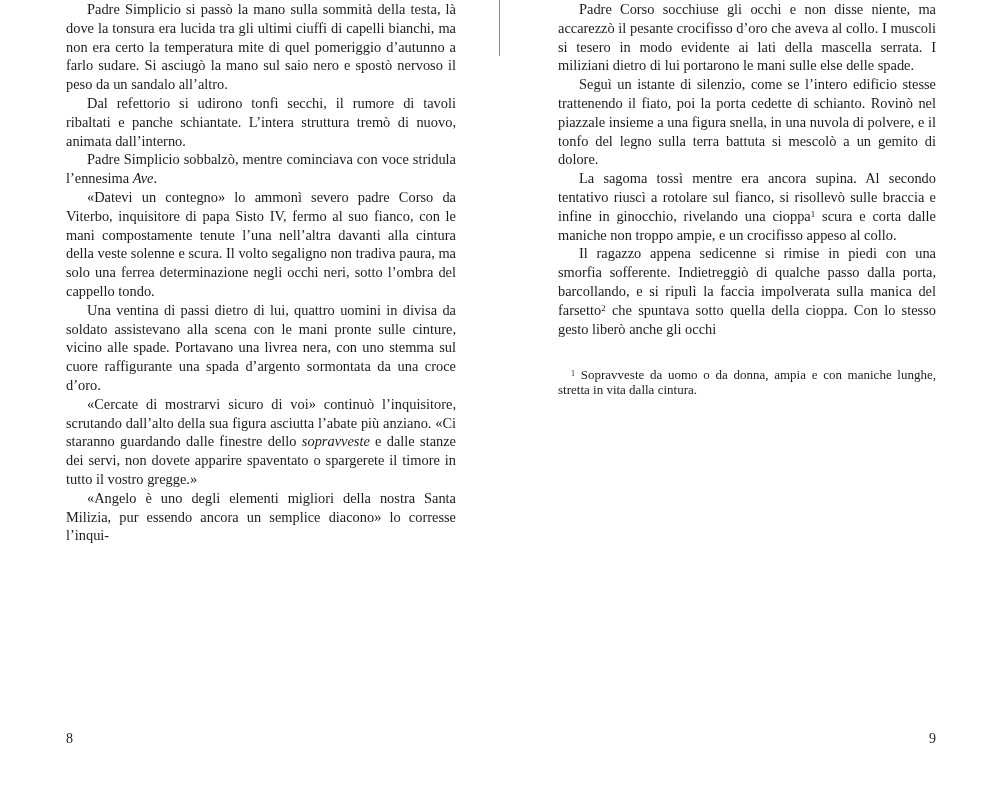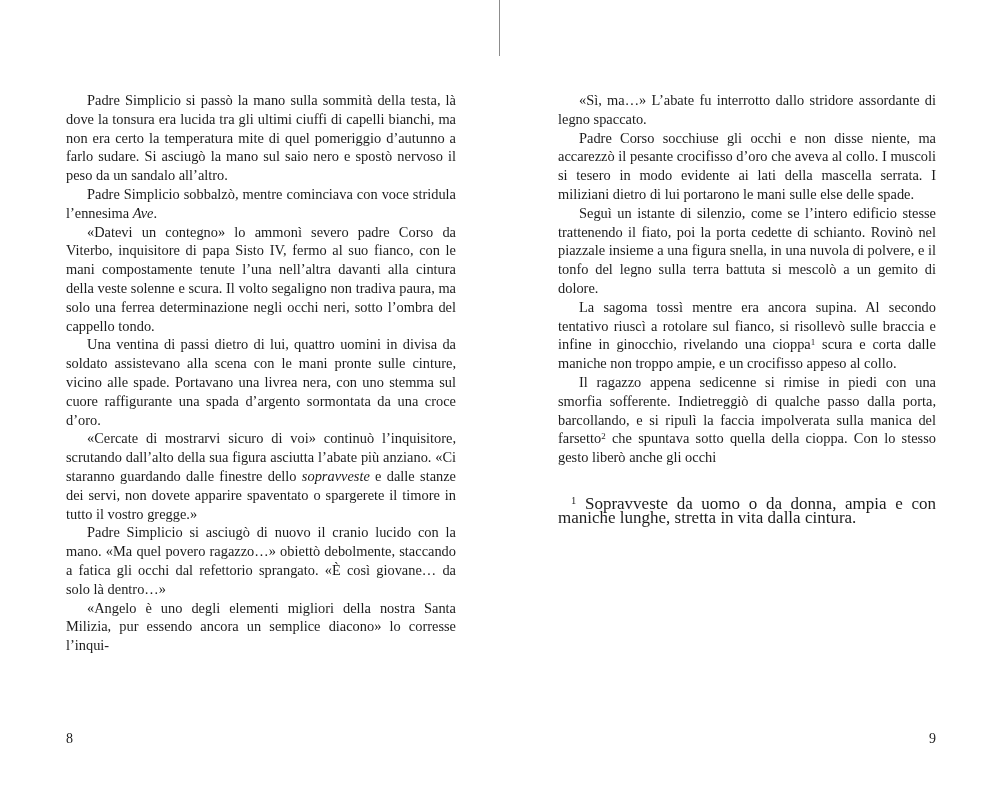--- a/index.html
+++ b/index.html
@@ -19,35 +19,35 @@
     position: absolute;
     left: 499px;
     top: 0;
     width: 1px;
     height: 56px;
     background: #8c8c8c;
   }
   .page { position: absolute; top: 0; bottom: 0; }
   .page--left  { left: 66px;  width: 390px; }
   .page--right { left: 558px; width: 378px; }
-  .page-body { padding-top: 91px; }
+  .page-body { }
   p.para {
     margin: 0;
     font-size: 14.4px;
     line-height: 18.8px;
     text-align: justify;
     text-justify: inter-word;
     text-indent: 21px;
     hyphens: auto;
   }
   p.para.noindent { text-indent: 0; }
   .footnotes { margin-top: 30px; }
   p.footnote {
     margin: 0;
-    font-size: 17px;
+    font-size: 13px;
     line-height: 14.2px;
     text-align: justify;
     text-indent: 13px;
     hyphens: auto;
   }
   sup {
     font-size: 62%;
     line-height: 0;
     vertical-align: baseline;
     position: relative;
@@ -66,33 +66,32 @@
 </head>
 <body>
 
 <main class="spread">
 
   <div class="gutter-line"></div>
 
   <section class="page page--left">
     <div class="page-body">
         <p class="para">Padre Simplicio si passò la mano sulla sommità della testa, là dove la tonsura era lucida tra gli ultimi ciuffi di capelli bianchi, ma non era certo la temperatura mite di quel pomeriggio d’autunno a farlo sudare. Si asciugò la mano sul saio nero e spostò nervoso il peso da un sandalo all’altro.</p>
+        <p class="para">Dal refettorio si udirono tonfi secchi, il rumore di tavoli ribaltati e panche schiantate. L’intera struttura tremò di nuovo, animata dall’interno.</p>
         <p class="para">Padre Simplicio sobbalzò, mentre cominciava con voce stridula l’ennesima <em>Ave</em>.</p>
         <p class="para">«Datevi un contegno» lo ammonì severo padre Corso da Viterbo, inquisitore di papa Sisto IV, fermo al suo fianco, con le mani compostamente tenute l’una nell’altra davanti alla cintura della veste solenne e scura. Il volto segaligno non tradiva paura, ma solo una ferrea determinazione negli occhi neri, sotto l’ombra del cappello tondo.</p>
         <p class="para">Una ventina di passi dietro di lui, quattro uomini in divisa da soldato assistevano alla scena con le mani pronte sulle cinture, vicino alle spade. Portavano una livrea nera, con uno stemma sul cuore raffigurante una spada d’argento sormontata da una croce d’oro.</p>
         <p class="para">«Cercate di mostrarvi sicuro di voi» continuò l’inquisitore, scrutando dall’alto della sua figura asciutta l’abate più anziano. «Ci staranno guardando dalle finestre dello <em>sopravveste</em> e dalle stanze dei servi, non dovete apparire spaventato o spargerete il timore in tutto il vostro gregge.»</p>
-        <p class="para">Padre Simplicio si asciugò di nuovo il cranio lucido con la mano. «Ma quel povero ragazzo…» obiettò debolmente, staccando a fatica gli occhi dal refettorio sprangato. «È così giovane… da solo là dentro…»</p>
         <p class="para">«Angelo è uno degli elementi migliori della nostra Santa Milizia, pur essendo ancora un semplice diacono» lo corresse l’inqui-</p>
       </div>
     <div class="page-number">8</div>
   </section>
 
   <section class="page page--right">
     <div class="page-body">
-        <p class="para">«Sì, ma…» L’abate fu interrotto dallo stridore assordante di legno spaccato.</p>
         <p class="para">Padre Corso socchiuse gli occhi e non disse niente, ma accarezzò il pesante crocifisso d’oro che aveva al collo. I muscoli si tesero in modo evidente ai lati della mascella serrata. I miliziani dietro di lui portarono le mani sulle else delle spade.</p>
         <p class="para">Seguì un istante di silenzio, come se l’intero edificio stesse trattenendo il fiato, poi la porta cedette di schianto. Rovinò nel piazzale insieme a una figura snella, in una nuvola di polvere, e il tonfo del legno sulla terra battuta si mescolò a un gemito di dolore.</p>
         <p class="para">La sagoma tossì mentre era ancora supina. Al secondo tentativo riuscì a rotolare sul fianco, si risollevò sulle braccia e infine in ginocchio, rivelando una cioppa<sup>1</sup> scura e corta dalle maniche non troppo ampie, e un crocifisso appeso al collo.</p>
         <p class="para">Il ragazzo appena sedicenne si rimise in piedi con una smorfia sofferente. Indietreggiò di qualche passo dalla porta, barcollando, e si ripulì la faccia impolverata sulla manica del farsetto<sup>2</sup> che spuntava sotto quella della cioppa. Con lo stesso gesto liberò anche gli occhi</p>
       </div>
     <div class="footnotes">
         <p class="footnote"><sup>1</sup> Sopravveste da uomo o da donna, ampia e con maniche lunghe, stretta in vita dalla cintura.</p>
       </div>
     <div class="page-number">9</div>
   </section>

